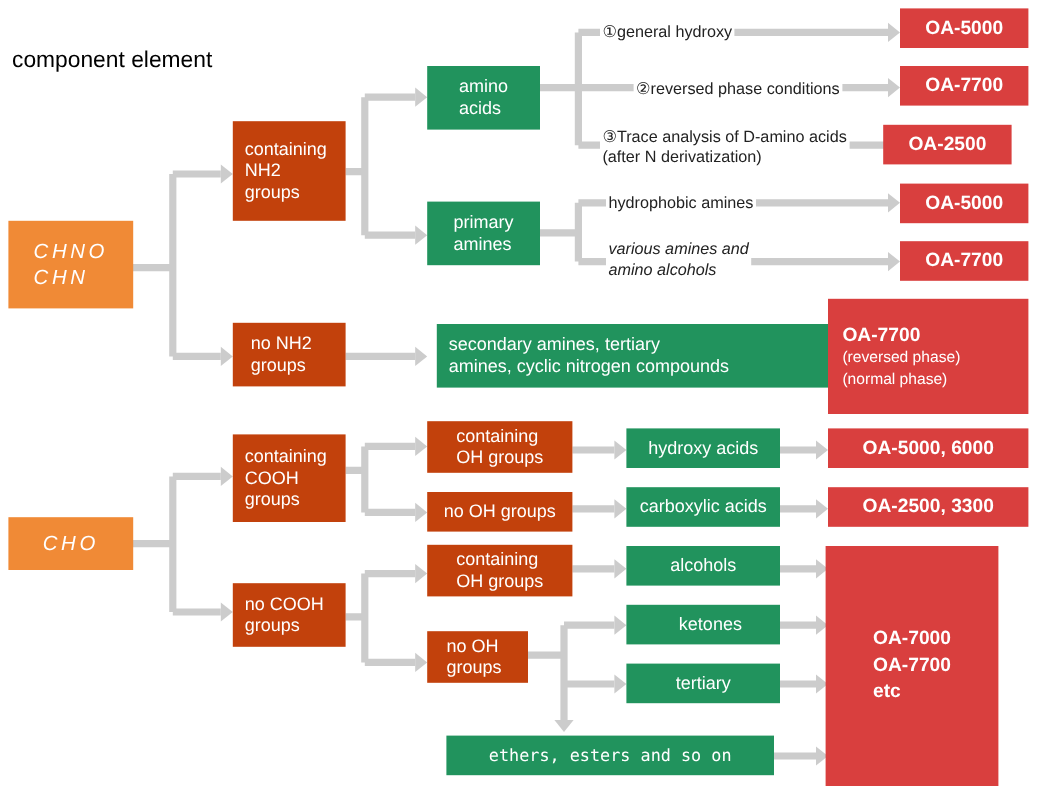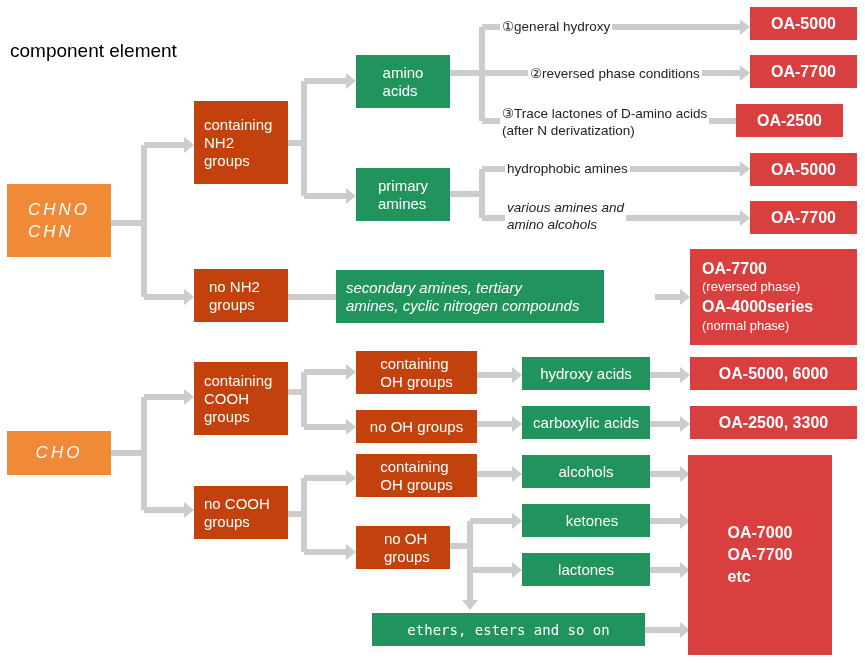--- a/index.html
+++ b/index.html
@@ -109,59 +109,59 @@
     <span>containing
 OH groups</span>
   </div>
 <div class="box blue c" style="left:356px;top:410px;width:121px;height:33px;">
     <span>no OH groups</span>
   </div>
 <div class="box blue c" style="left:356px;top:454px;width:121px;height:43px;">
     <span>containing
 OH groups</span>
   </div>
-<div class="box blue l" style="left:356px;top:526px;width:94px;height:43px;padding-left:28px;">
+<div class="box blue l" style="left:356px;top:526px;width:84px;height:43px;padding-left:16px;">
     <span>no OH
 groups</span>
   </div>
 
 <div class="box green c" style="left:356px;top:55px;width:94px;height:53px;">
     <span>amino
 acids</span>
   </div>
 <div class="box green c" style="left:356px;top:168px;width:94px;height:53px;">
     <span>primary
 amines</span>
   </div>
-<div class="box green l" style="left:336px;top:270px;width:268px;height:53px;font-style:italic;">
+<div class="box green l" style="left:364px;top:270px;width:339px;height:53px;">
     <span>secondary amines, tertiary
 amines, cyclic nitrogen compounds</span>
   </div>
 <div class="box green c" style="left:522px;top:357px;width:128px;height:33px;">
     <span>hydroxy acids</span>
   </div>
 <div class="box green c" style="left:522px;top:406px;width:128px;height:33px;">
     <span>carboxylic acids</span>
   </div>
 <div class="box green c" style="left:522px;top:455px;width:128px;height:33px;">
     <span>alcohols</span>
   </div>
 <div class="box green c" style="left:522px;top:504px;width:128px;height:33px;padding-left:12px;">
     <span>ketones</span>
   </div>
 <div class="box green c" style="left:522px;top:553px;width:128px;height:33px;">
-    <span>lactones</span>
+    <span>tertiary</span>
   </div>
 <div class="box green c" style="left:372px;top:613px;width:273px;height:33px;font-family:'DejaVu Sans Mono',monospace;font-size:14px;">
     <span>ethers, esters and so on</span>
   </div>
 
 <div class="lbl" style="left:500px;top:18px;">①general hydroxy</div>
 <div class="lbl" style="left:488px;top:65px;margin-left:40px;">②reversed phase conditions</div>
-<div class="lbl" style="left:500px;top:105px;">③Trace lactones of D-amino acids
+<div class="lbl" style="left:500px;top:105px;">③Trace analysis of D-amino acids
   (after N derivatization)</div>
 <div class="lbl" style="left:505px;top:160px;">hydrophobic amines</div>
 <div class="lbl" style="left:505px;top:199px;font-style:italic;">various amines and
 amino alcohols</div>
 
 <div class="box red c redt" style="left:750px;top:7px;width:107px;height:33px;">
     <span>OA-5000</span>
   </div>
 <div class="box red c redt" style="left:750px;top:55px;width:107px;height:33px;">
     <span>OA-7700</span>
@@ -171,21 +171,20 @@
   </div>
 <div class="box red c redt" style="left:750px;top:153px;width:107px;height:33px;">
     <span>OA-5000</span>
   </div>
 <div class="box red c redt" style="left:750px;top:201px;width:107px;height:33px;">
     <span>OA-7700</span>
   </div>
 <div class="box red" style="left:690px;top:249px;width:167px;height:96px;flex-direction:column;align-items:flex-start;justify-content:center;padding-left:12px;">
   <span style="font-size:16px;font-weight:bold;line-height:19px;">OA-7700</span>
   <span style="font-size:13px;line-height:18px;">(reversed phase)</span>
-  <span style="font-size:16px;font-weight:bold;line-height:21px;">OA-4000series</span>
   <span style="font-size:13px;line-height:18px;">(normal phase)</span>
 </div>
 <div class="box red c redt" style="left:690px;top:357px;width:167px;height:33px;">
     <span>OA-5000, 6000</span>
   </div>
 <div class="box red c redt" style="left:690px;top:406px;width:167px;height:33px;">
     <span>OA-2500, 3300</span>
   </div>
 <div class="box red c redt" style="left:688px;top:455px;width:144px;height:200px;line-height:22px;">
     <span>OA-7000

